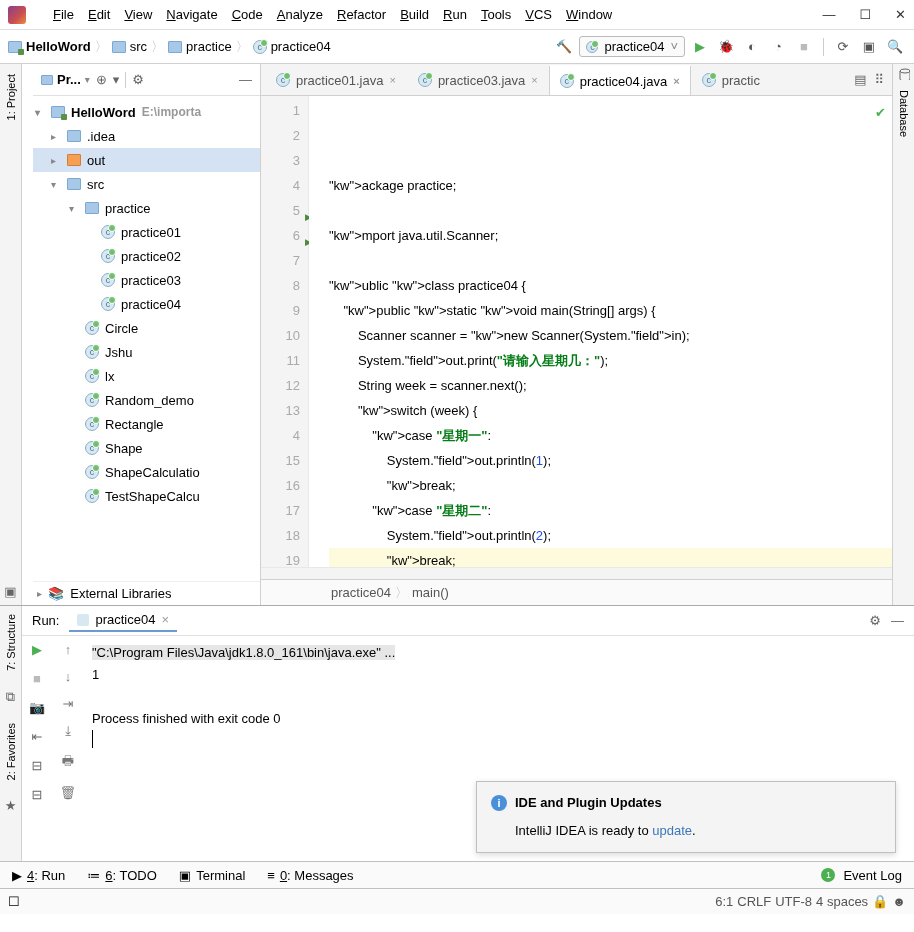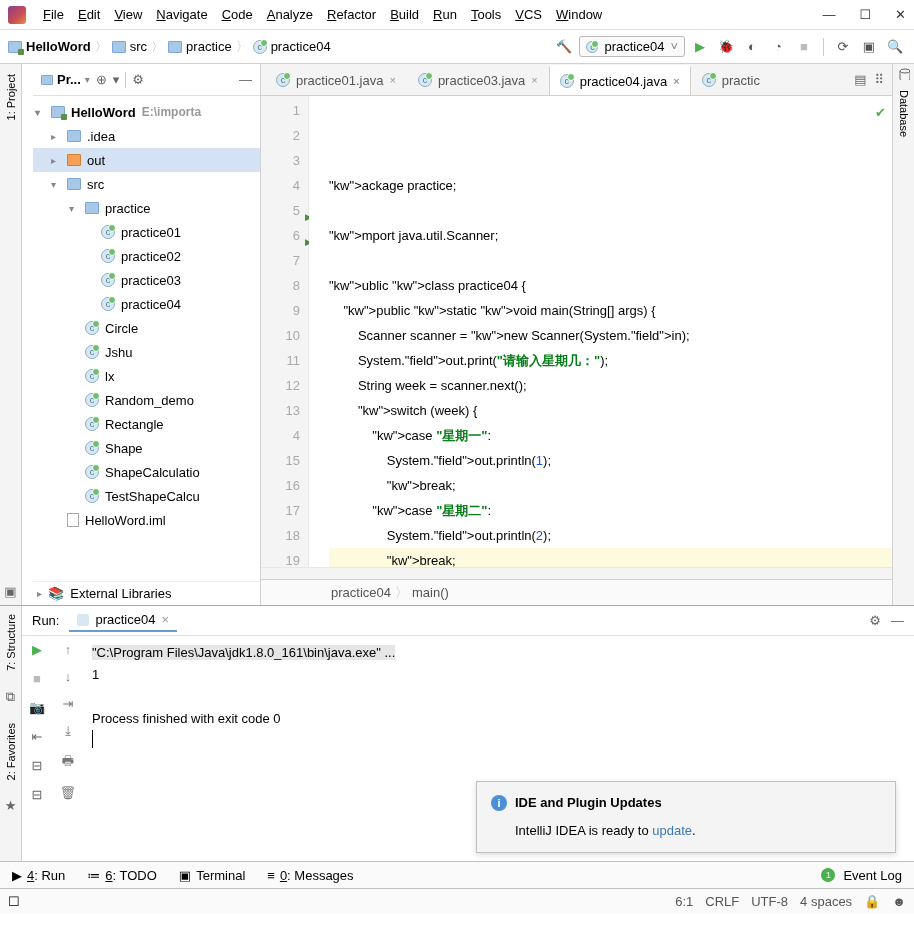--- a/index.html
+++ b/index.html
@@ -1,17 +1,17 @@
 <!DOCTYPE html>
 <html><head>
 <meta charset="utf-8">
 <style>
 * { margin:0; padding:0; box-sizing:border-box; font-family:"Segoe UI",Arial,sans-serif; font-size:13px; }
 body { width:914px; height:932px; background:#fff; overflow:hidden; position:relative; }
-.menu-bar { height:30px; display:flex; align-items:center; padding:0 8px; gap:2px; border-bottom:1px solid #e0e0e0; }
+.menu-bar { height:30px; display:flex; align-items:center; padding:0 8px; gap:12px; border-bottom:1px solid #e0e0e0; }
 .app-icon { width:18px; height:18px; background:linear-gradient(135deg,#8b3d8b,#c95050 60%,#e88f3d); border-radius:3px; margin-right:8px; }
 .menu-item { padding:2px 7px; cursor:pointer; }
 .menu-item u { text-decoration:underline; }
 .win-controls { margin-left:auto; display:flex; gap:24px; align-items:center; }
 .win-btn { cursor:pointer; color:#333; }
 .navbar { height:34px; display:flex; align-items:center; padding:0 8px; border-bottom:1px solid #d0d0d0; gap:4px; }
 .crumb { display:flex; align-items:center; gap:4px; cursor:pointer; }
 .folder-icon { width:14px; height:12px; border-radius:1px; display:inline-block; }
 .folder-blue { background:#a8c8e8; border:1px solid #7ba8d4; }
 .folder-orange { background:#f5a055; border:1px solid #d08030; }
@@ -79,21 +79,21 @@
 .popup .ptitle{font-weight:bold;margin-bottom:6px;display:flex;align-items:center;gap:8px;}
 .popup .info-ico{width:16px;height:16px;border-radius:50%;background:#4a90d9;color:#fff;display:flex;align-items:center;justify-content:center;font-size:11px;font-weight:bold;}
 .popup a{color:#3a78b8;cursor:pointer;}
 .bottom-bar{height:27px;border-top:1px solid #c0c0c0;display:flex;align-items:center;padding:0 12px;gap:22px;font-size:12px;background:#fafafa;}
 .bottom-bar .item{cursor:pointer;display:flex;align-items:center;gap:5px;}
 .bottom-bar .item u{text-decoration:underline;}
 .bottom-bar .right{margin-left:auto;display:flex;align-items:center;gap:8px;}
 .evlog-badge{width:14px;height:14px;border-radius:50%;background:#4caf50;color:#fff;font-size:9px;display:flex;align-items:center;justify-content:center;}
 .status-bar{height:26px;border-top:1px solid #c0c0c0;display:flex;align-items:center;padding:0 8px;font-size:13px;background:#fafafa;}
 .status-bar .msg{margin-left:6px;}
-.status-bar .right{margin-left:auto;display:flex;gap:12px;color:#555;}
+.status-bar .right{margin-left:auto;display:flex;gap:4px;color:#555;}
 .lock-ico{color:#888;}
 svg{display:block;}
 </style>
 </head>
 <body>
 
 <div class="menu-bar">
   <div class="app-icon"></div>
   <div id="menu-items" style="display: flex;">
       <span class="menu-item"><u>F</u>ile</span>
@@ -254,25 +254,20 @@
         <div class="tree-row indent-2">
           <span class="arrow"></span>
           <span class="java-icon">c</span>
           <span>ShapeCalculatio</span>
         </div>
         <div class="tree-row indent-2">
           <span class="arrow"></span>
           <span class="java-icon">c</span>
           <span>TestShapeCalcu</span>
         </div>
-        <div class="tree-row indent-1">
-          <span class="arrow"></span>
-          <span style="width:12px;height:14px;border:1px solid #aaa;background:#fff;display:inline-block;"></span>
-          <span>HelloWord.iml</span>
-        </div>
       </div>
     <div class="ext-lib">
       <span class="arrow" style="color:#888;font-size:10px;">▸</span>
       <span>📚</span>
       <span>External Libraries</span>
     </div>
   </div>
   <div class="editor-area">
     <div class="tab-bar" id="tab-bar">
         <div class="tab">

